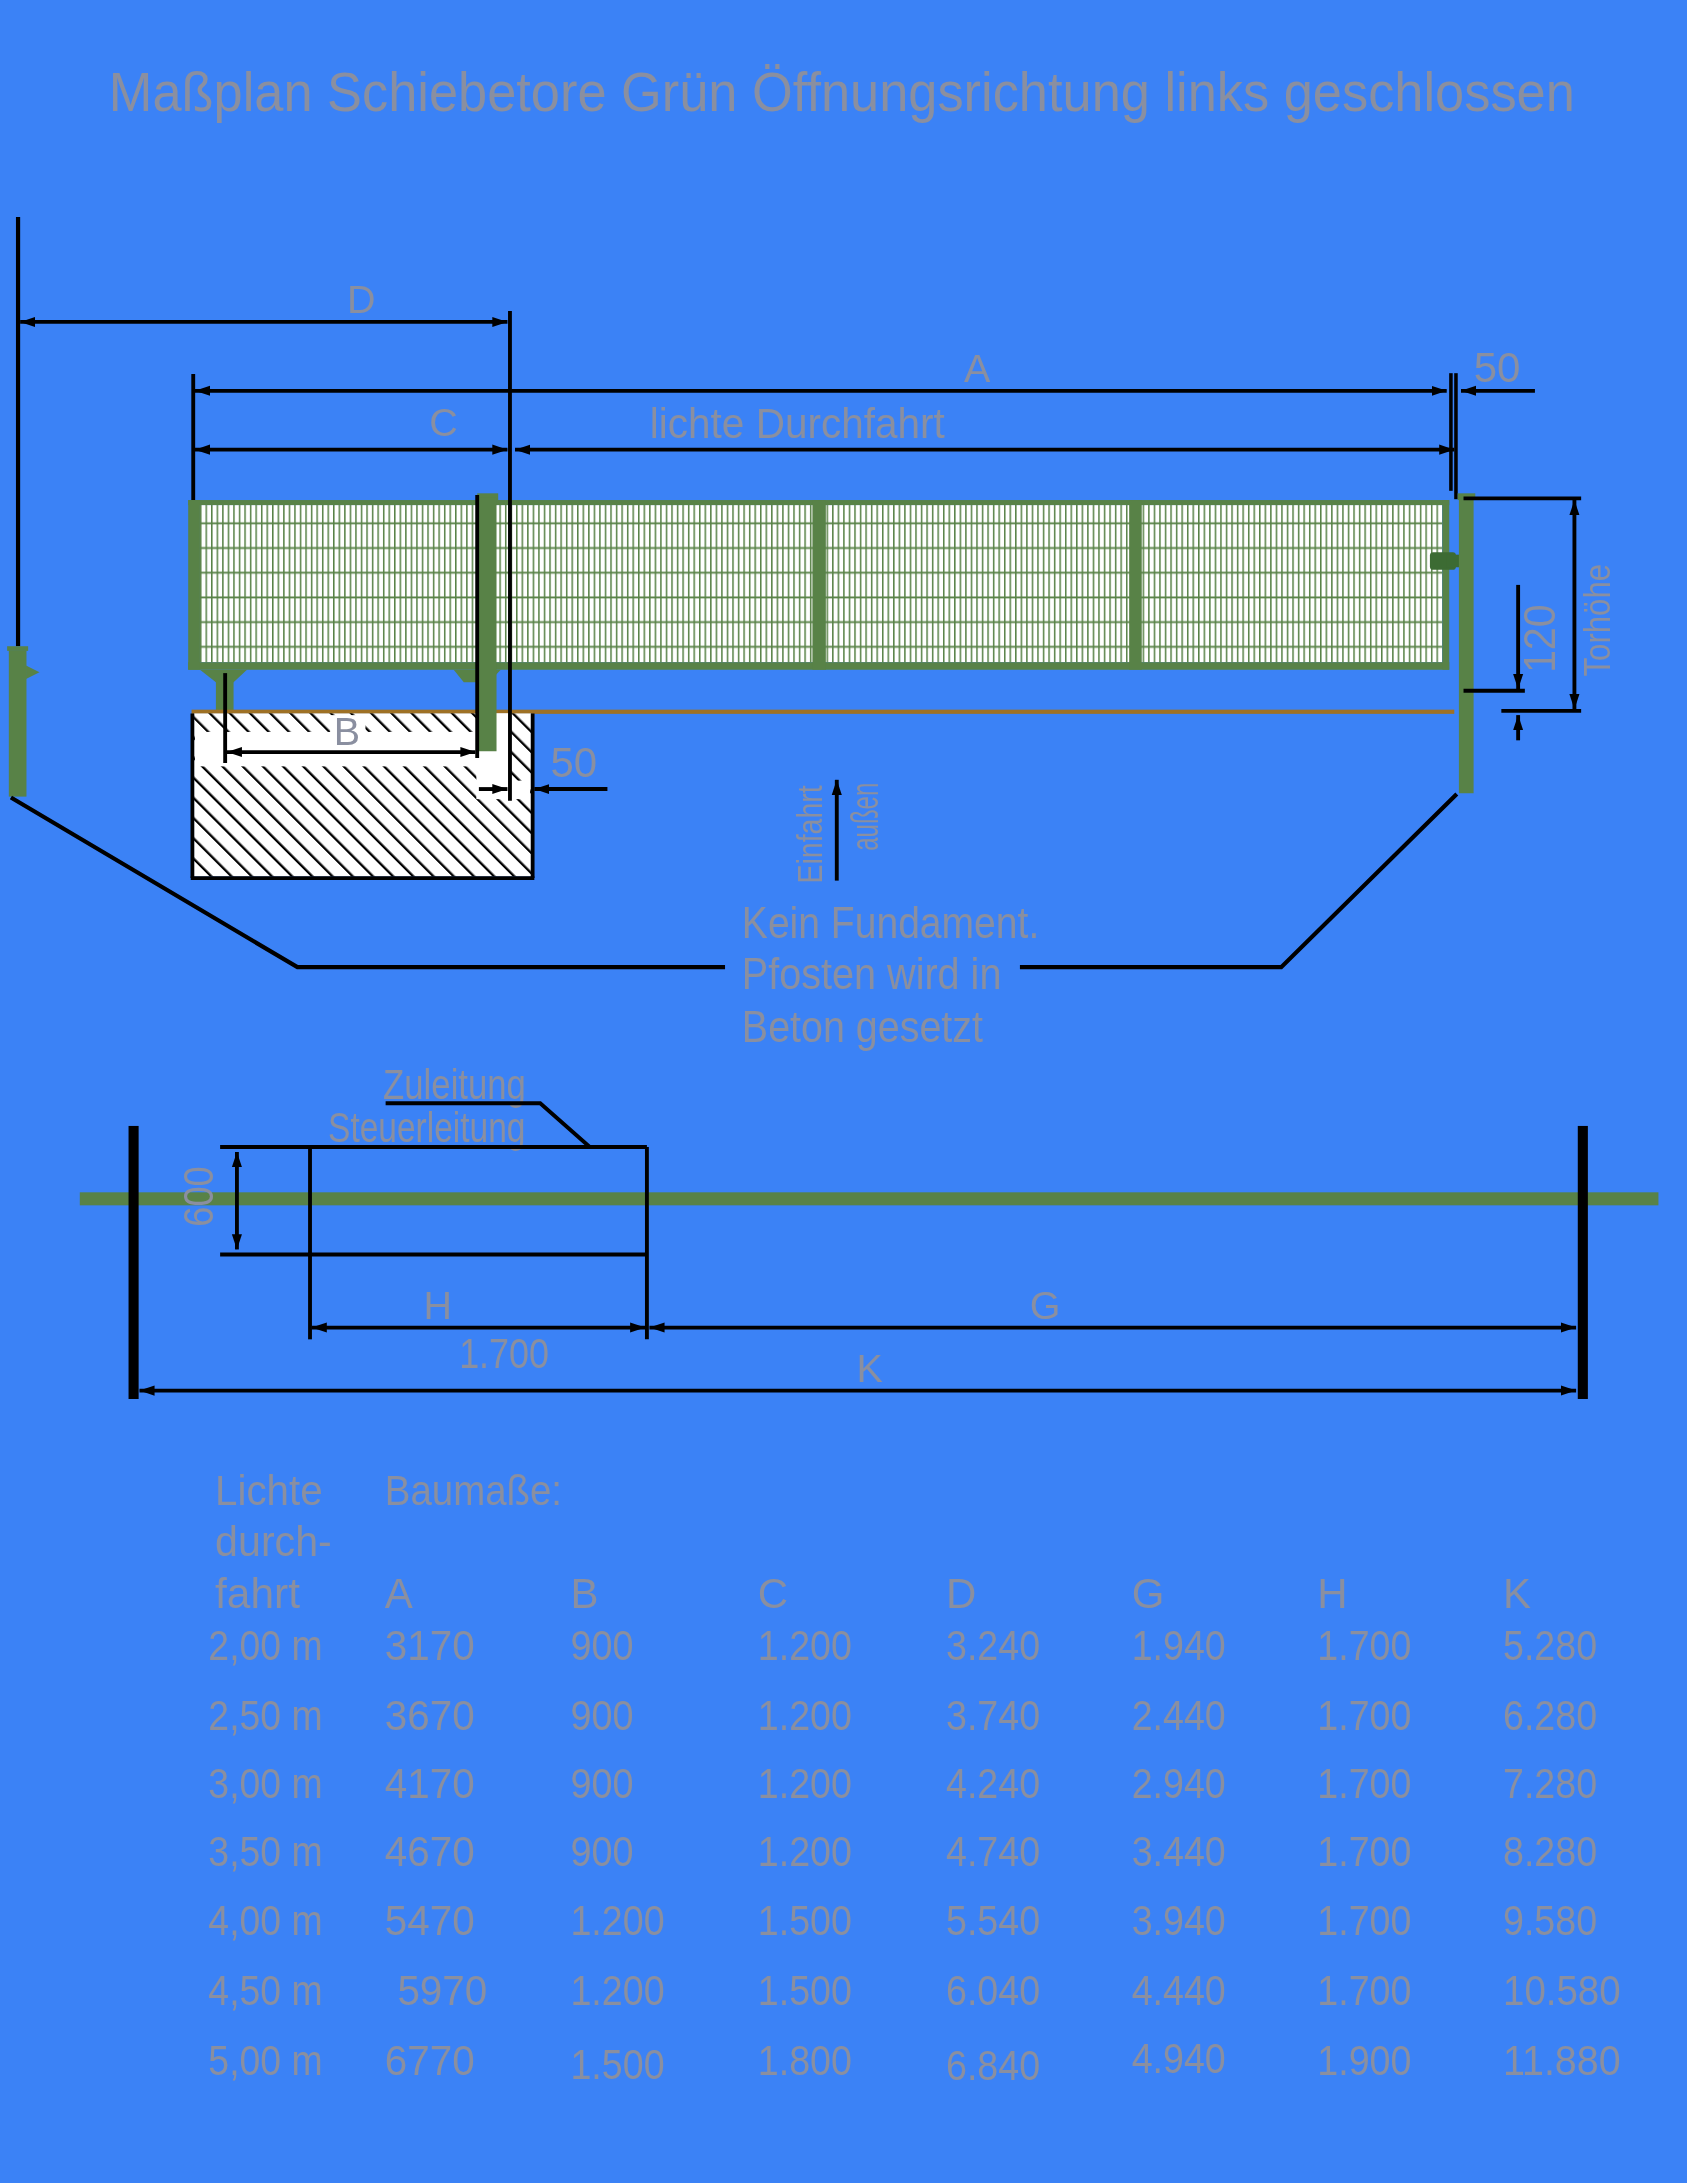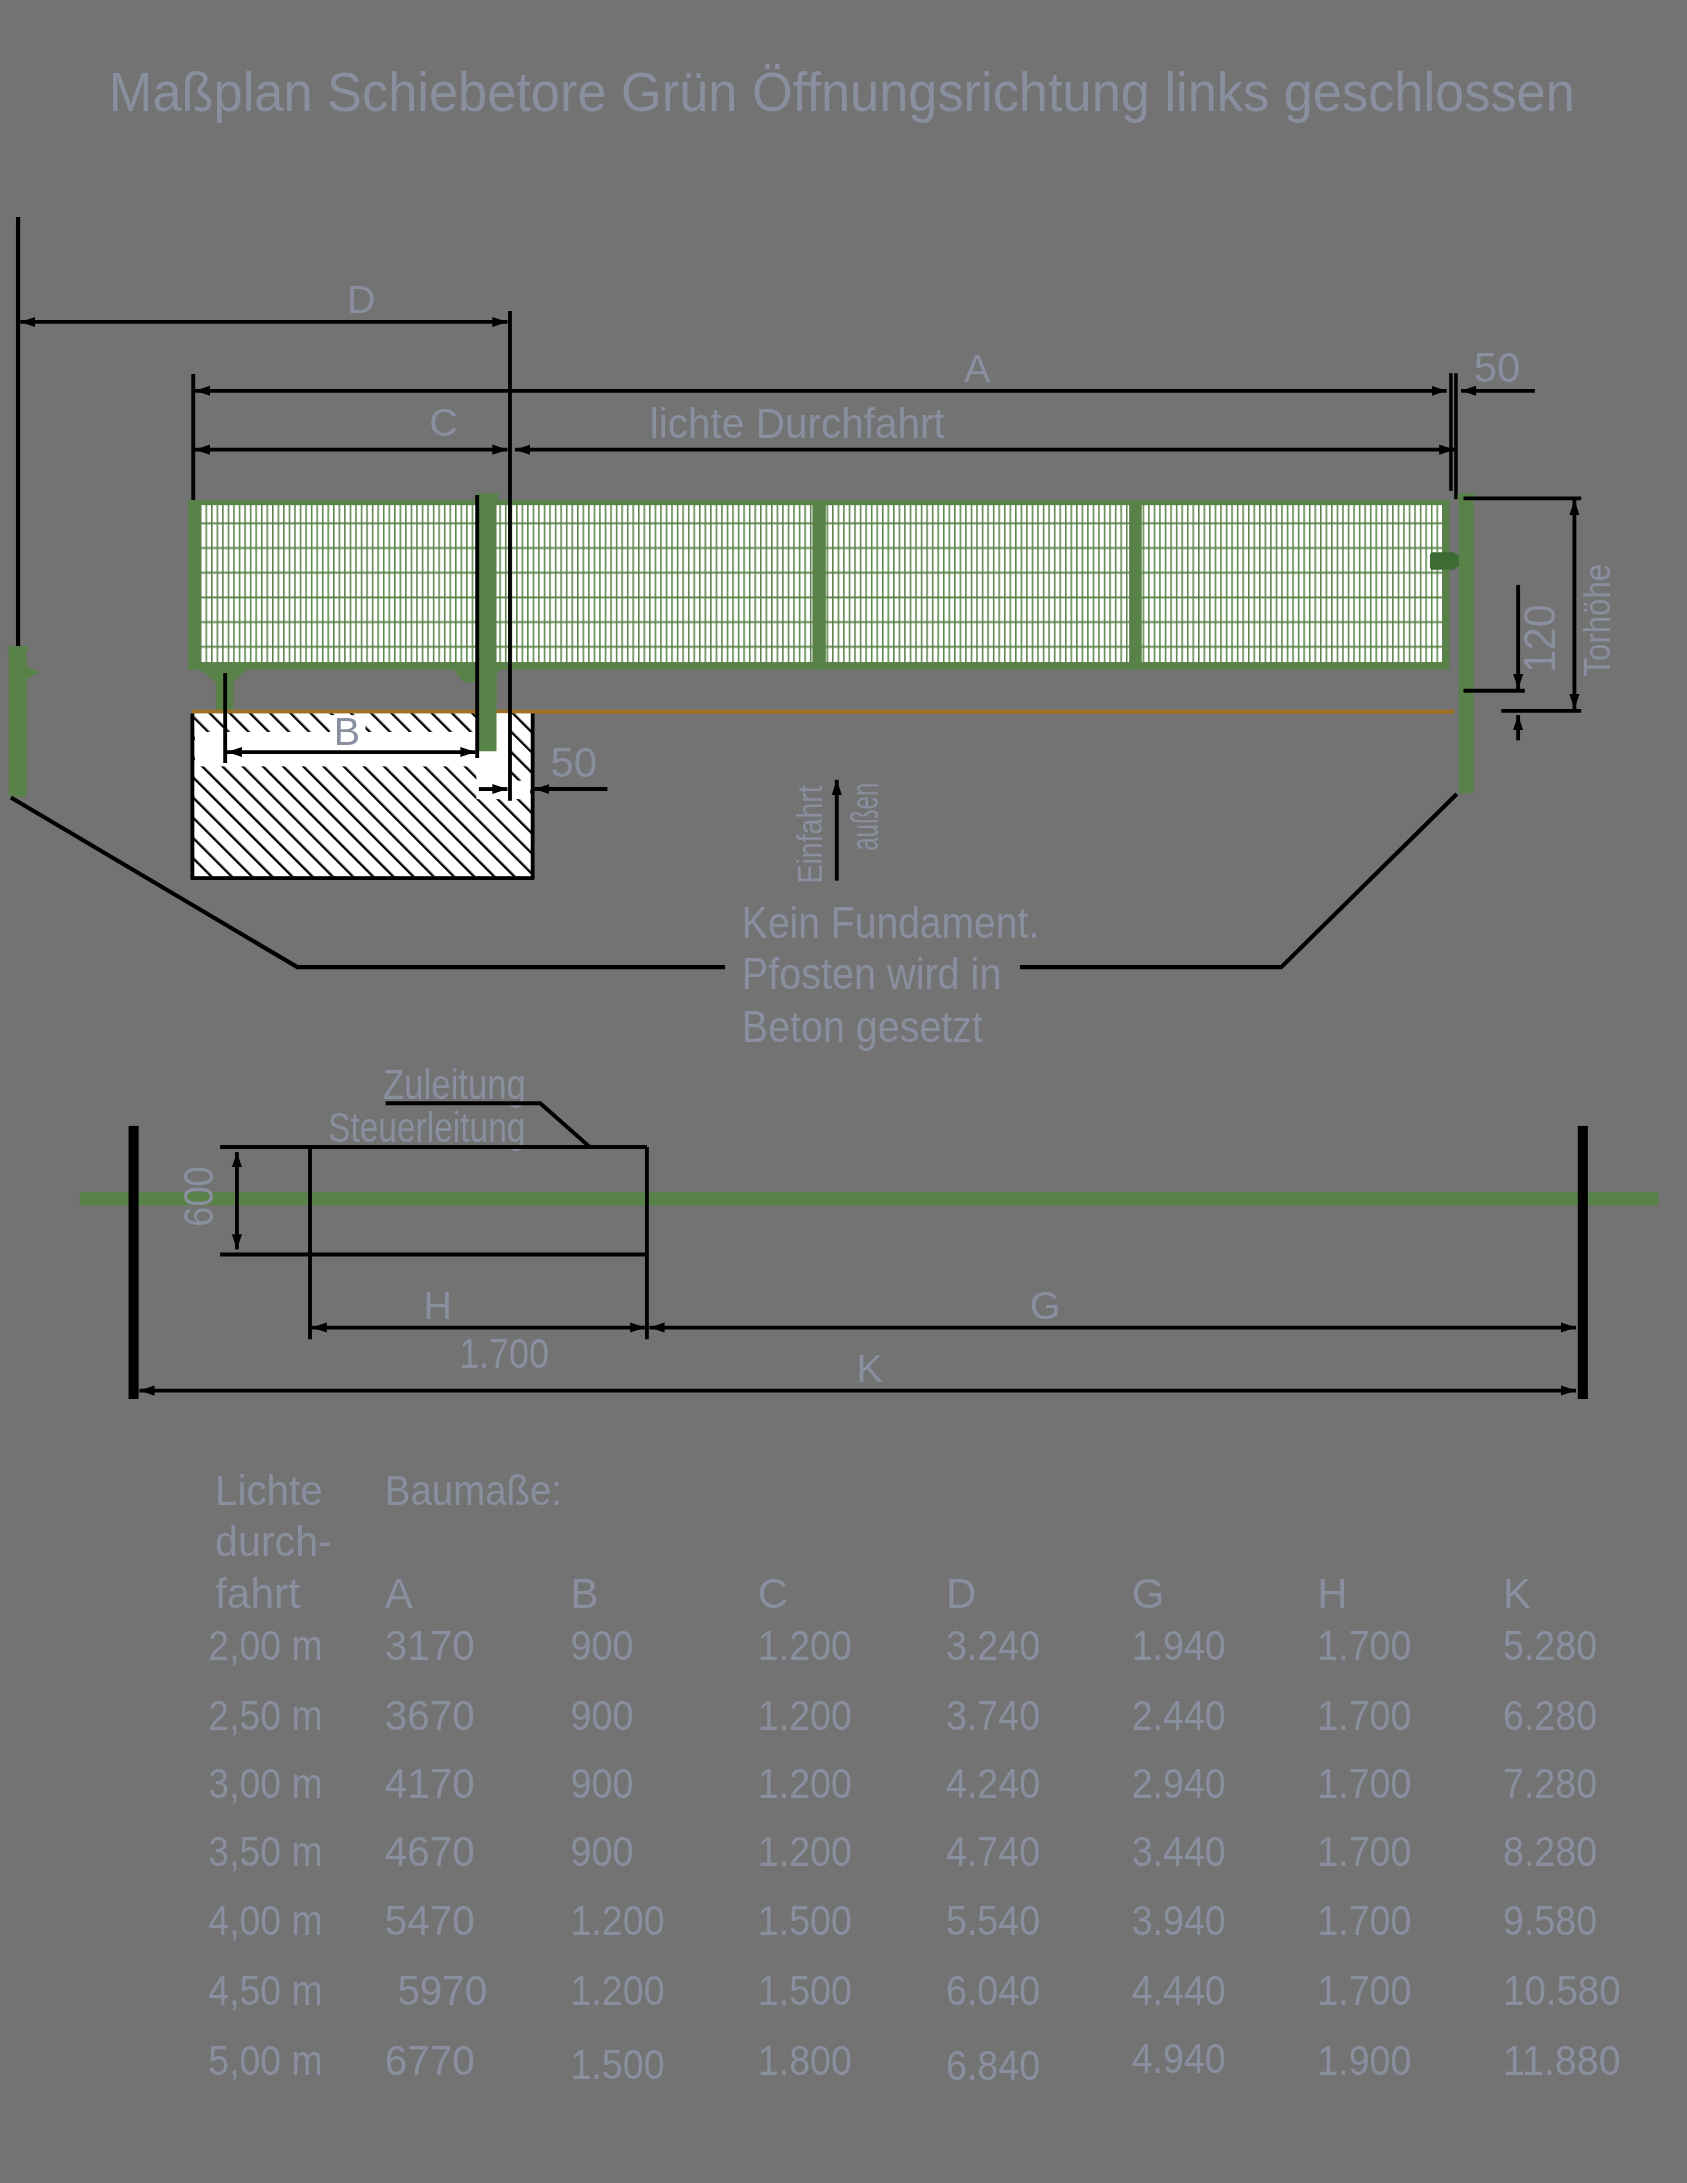--- a/index.html
+++ b/index.html
@@ -1,16 +1,16 @@
 <!DOCTYPE html>
 <html style="font-size:13.4px"><head>
 <meta charset="utf-8">
 <style>
 html,body{margin:0;padding:0;background:#fff;}
-#c{position:relative;width:1687px;height:2183px;background:#737373;overflow:hidden;}
+#c{position:relative;width:1687px;height:2183px;background:#3b82f6;overflow:hidden;}
 svg text{font-family:"Liberation Sans",sans-serif;fill:#8a8fa0;}
 </style>
 </head>
 <body>
 <div id="c">
 <svg width="1687" height="2183" viewBox="0 0 2008 2598" xmlns="http://www.w3.org/2000/svg">
 <defs>
 <marker id="ar" markerUnits="userSpaceOnUse" markerWidth="19" markerHeight="14" refX="18" refY="7" orient="auto-start-reverse">
   <path d="M0,1 L18,7 L0,13 Z" fill="#000"></path>
 </marker>

